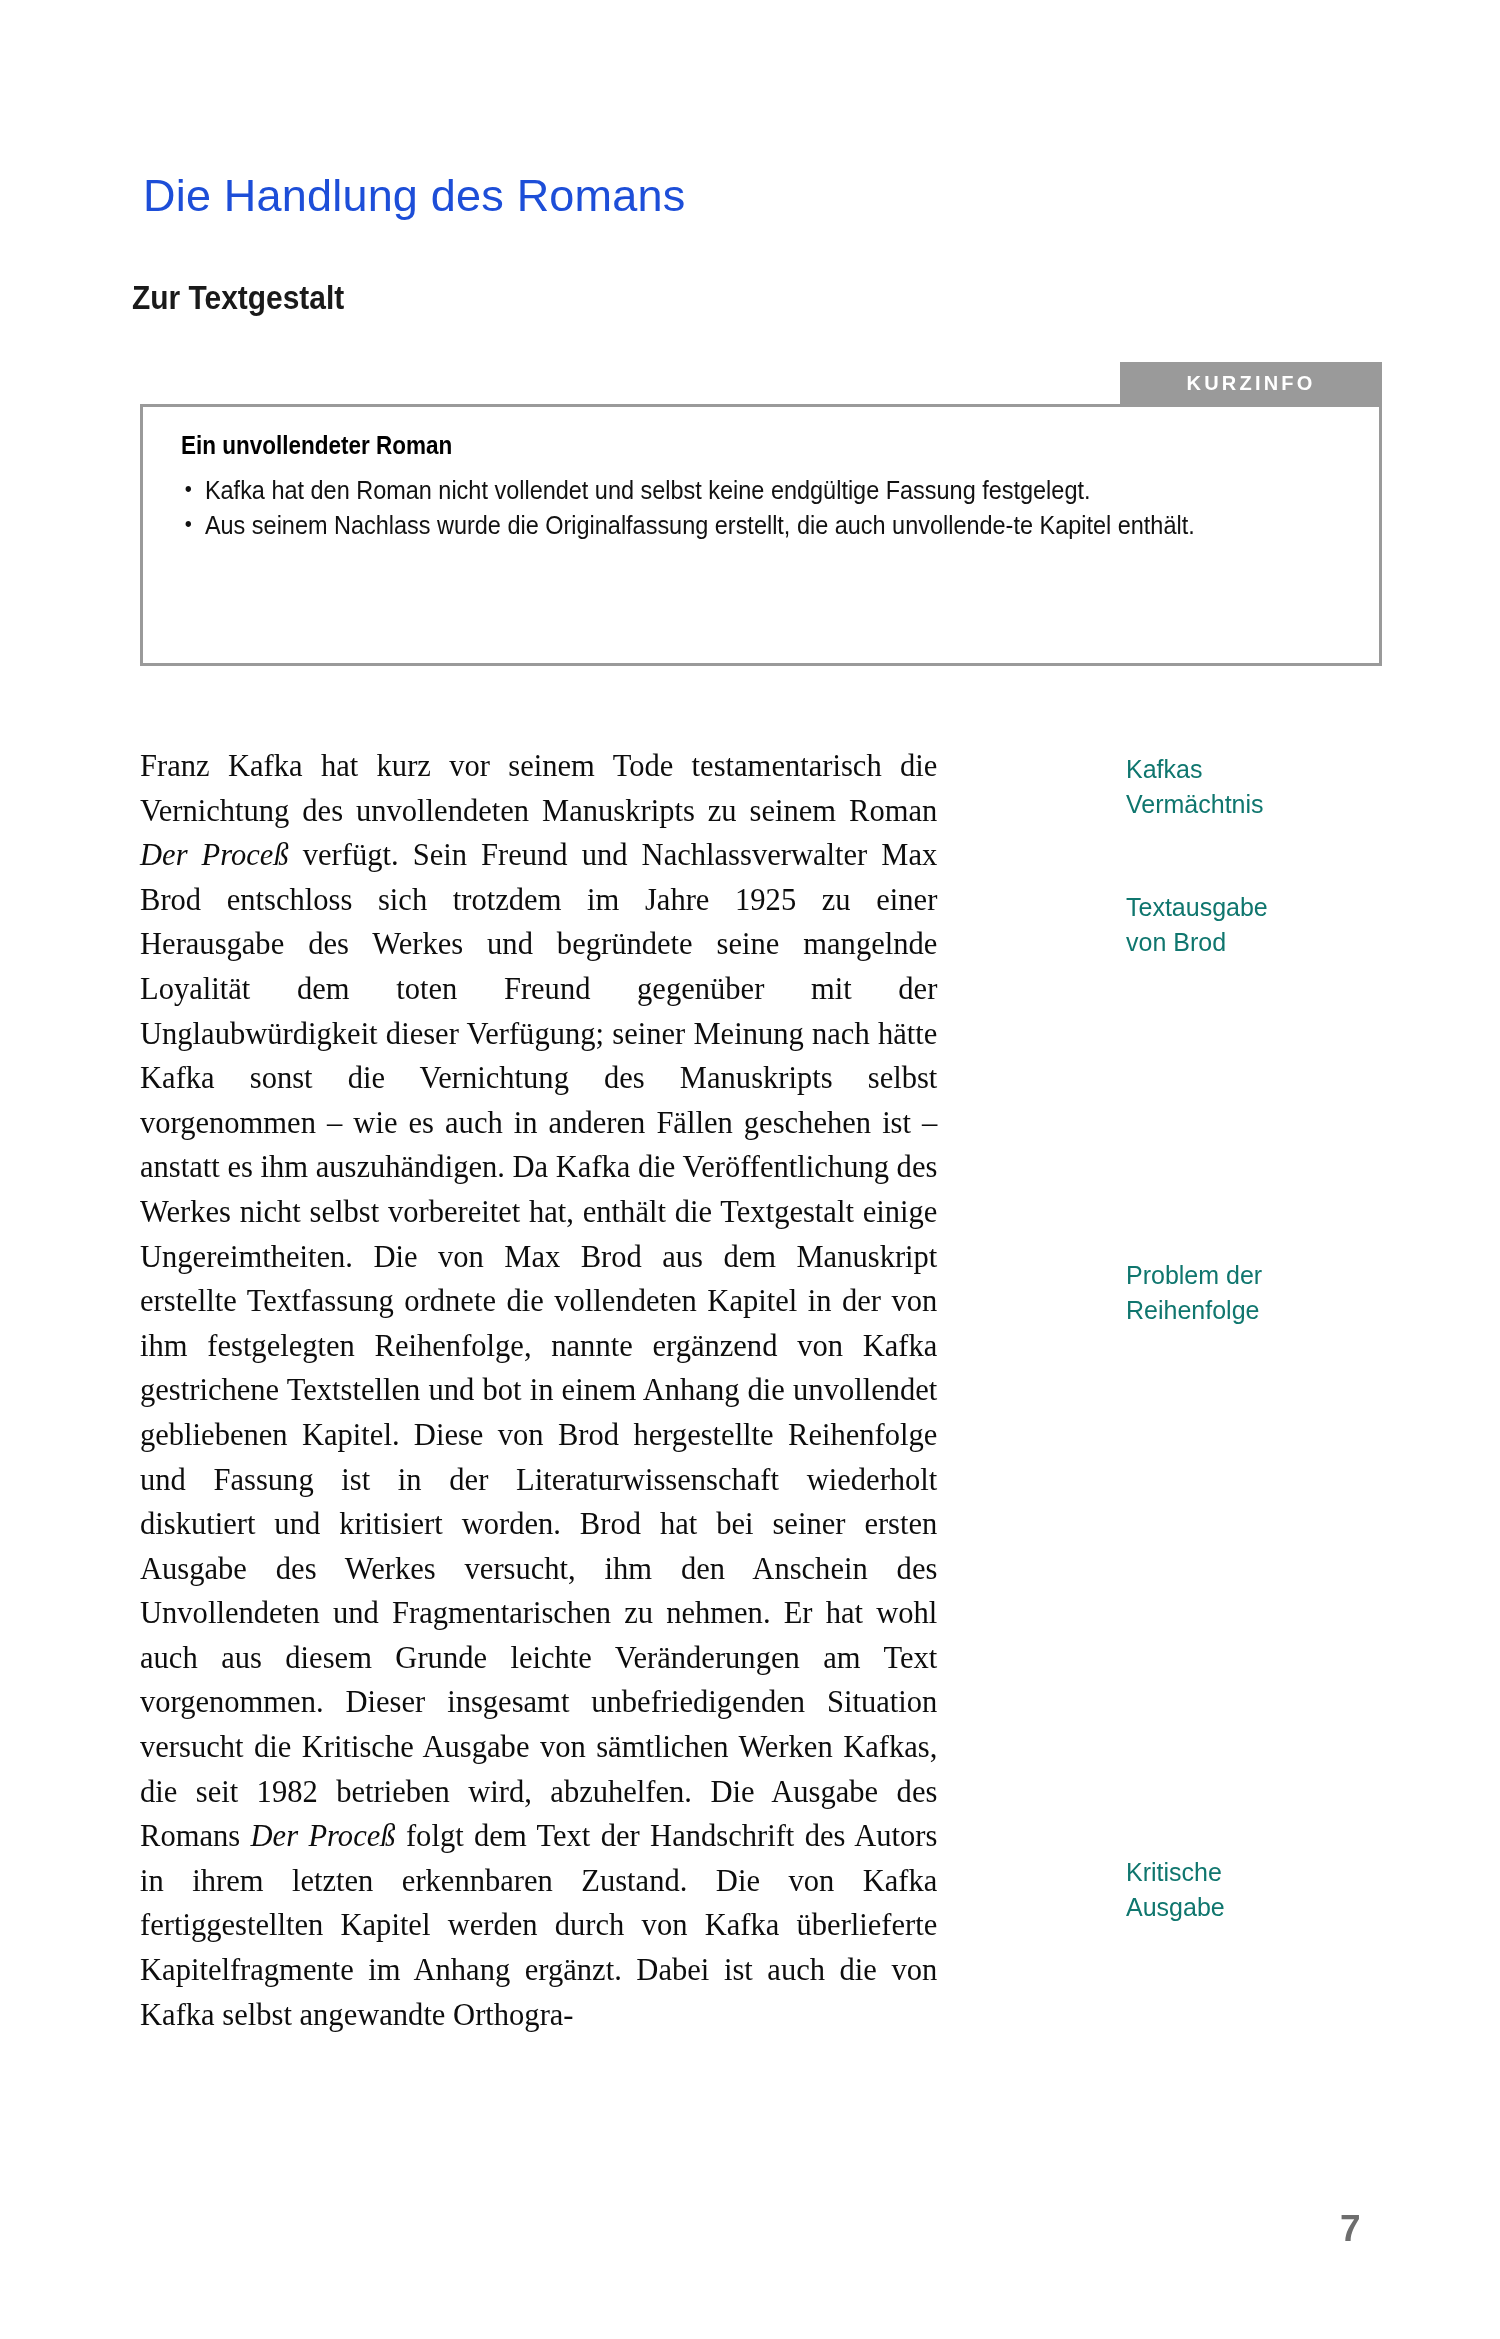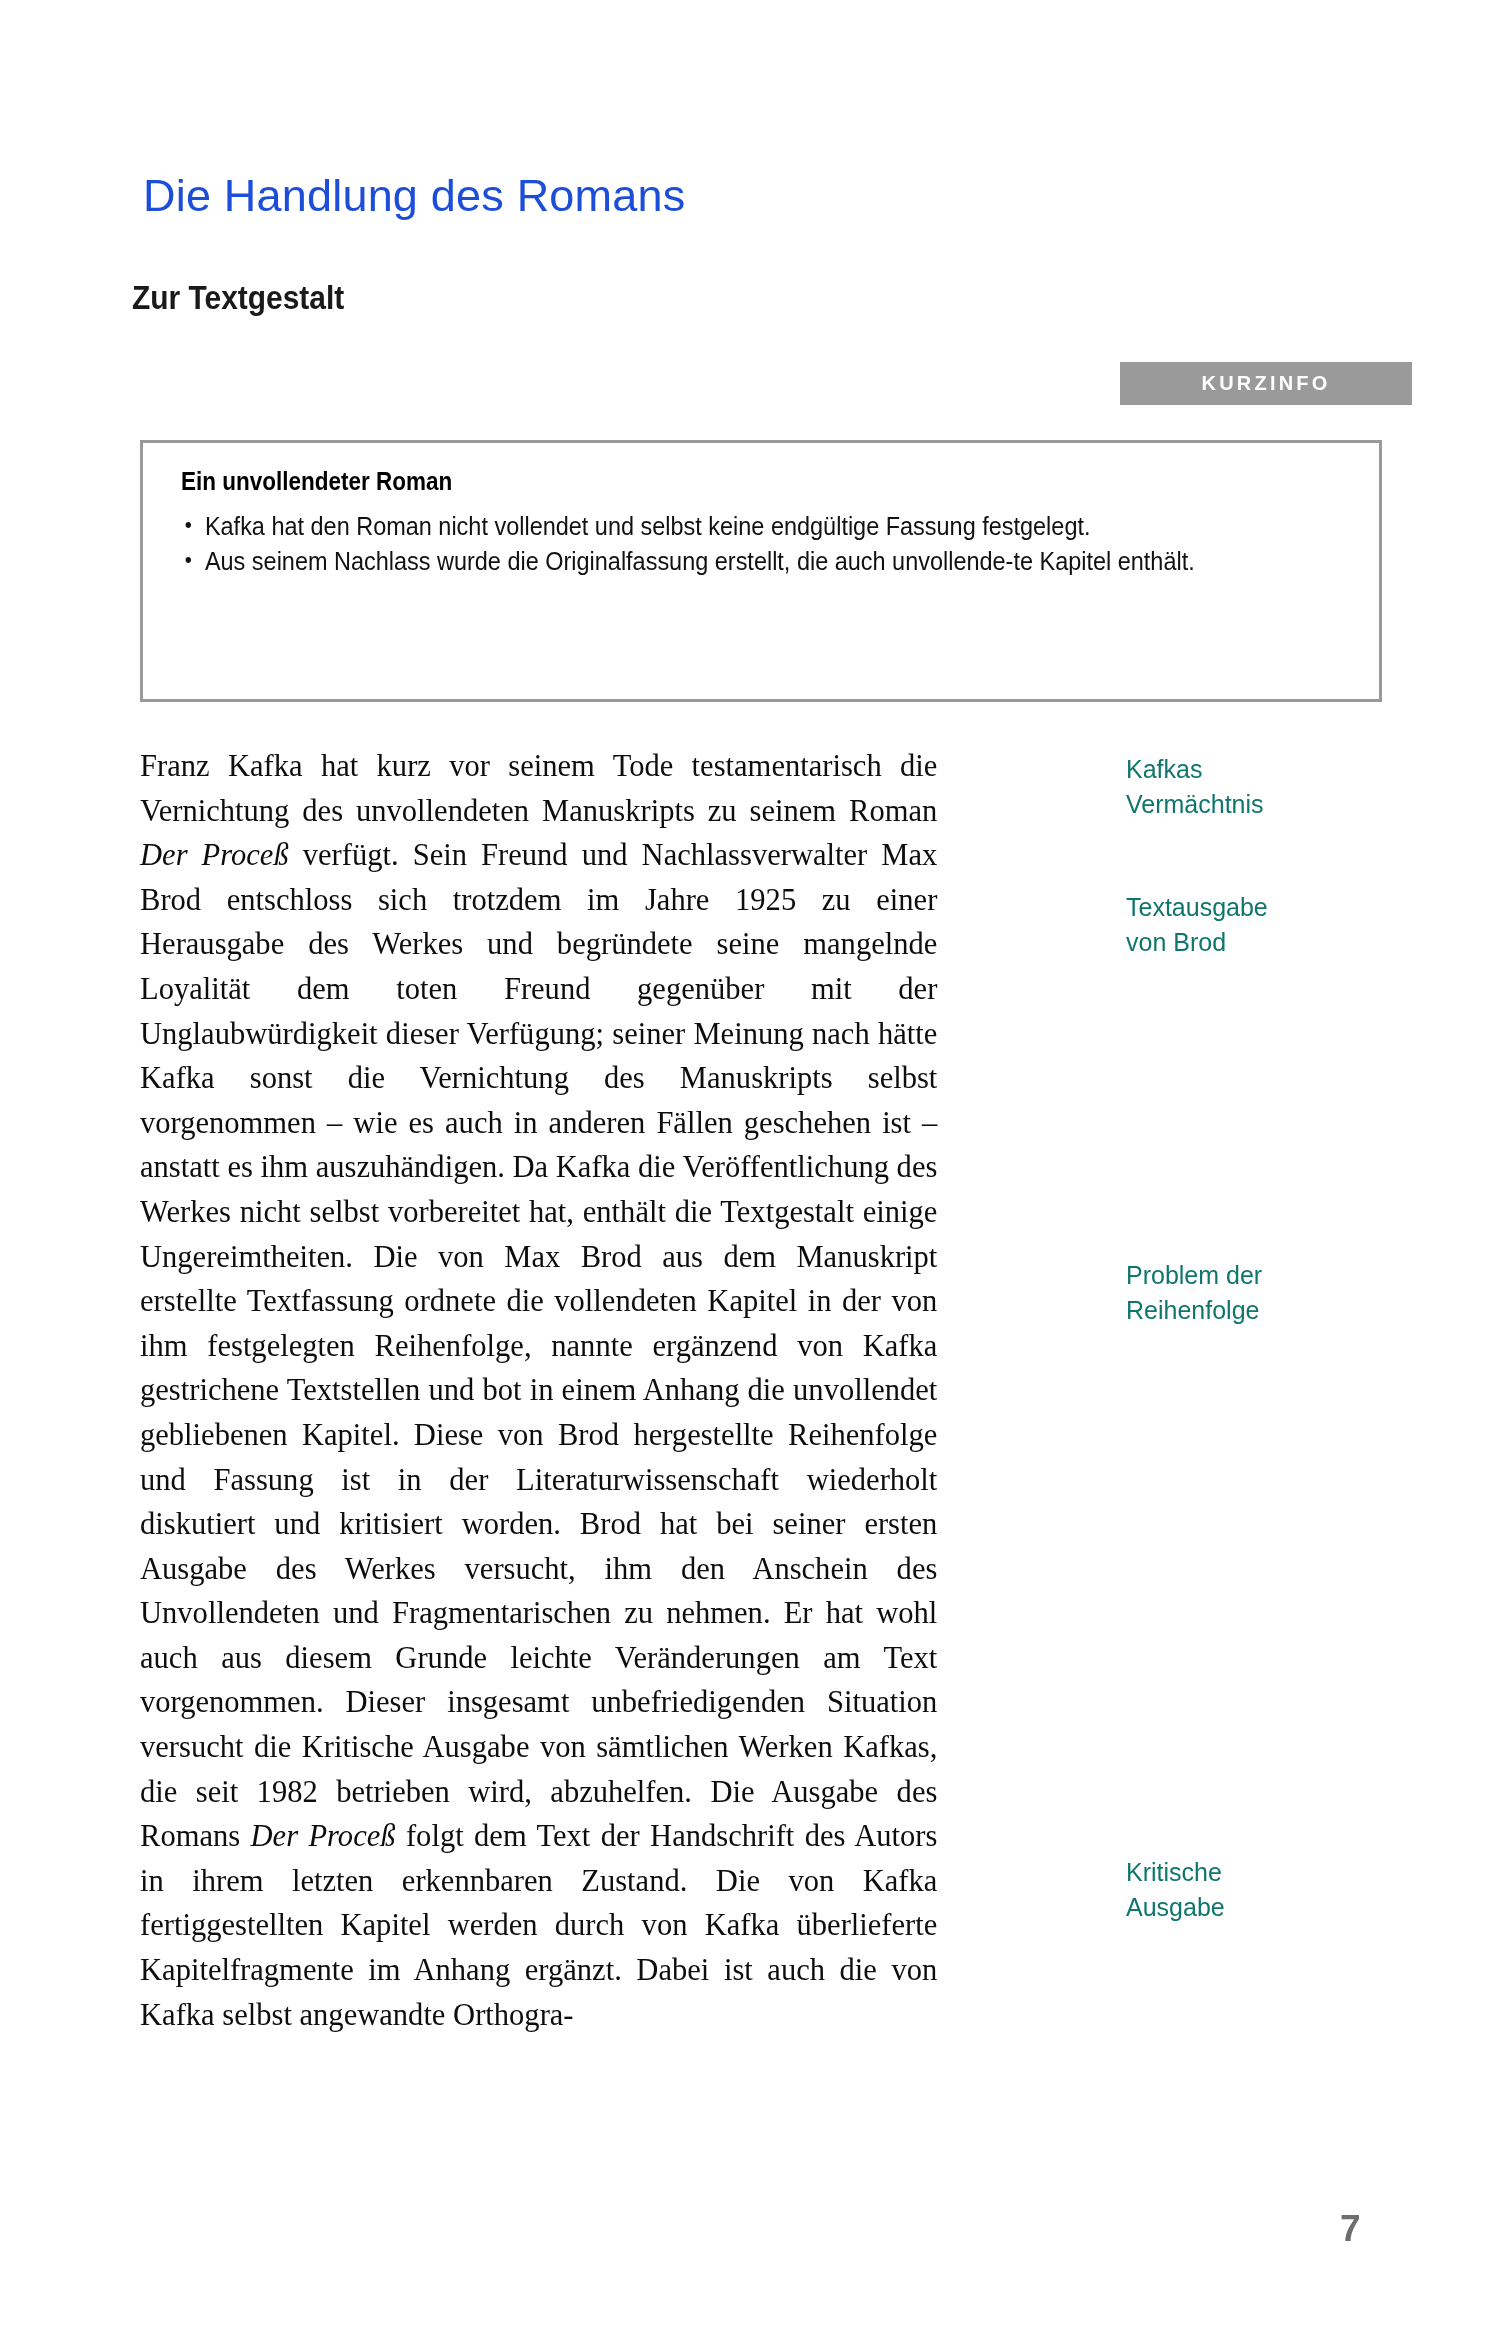--- a/index.html
+++ b/index.html
@@ -46,21 +46,21 @@
     transform: scaleX(0.88);
     transform-origin: left top;
     white-space: nowrap;
   }
 
   
   .kurzinfo-tab {
     position: absolute;
     left: 1120px;
     top: 362px;
-    width: 292px;
+    width: 262px;
     height: 43px;
     background: #9a9a9a;
     color: #ffffff;
     font-size: 20px;
     font-weight: 700;
     letter-spacing: 3.2px;
     display: flex;
     align-items: center;
     justify-content: center;
     box-sizing: border-box;
@@ -68,21 +68,20 @@
 
   .kurzinfo-box {
     position: absolute;
     left: 140px;
     top: 404px;
     width: 1242px;
     height: 262px;
     border: 3px solid #9a9a9a;
     box-sizing: border-box;
     background: #ffffff;
-    margin-top: 36px;
   }
 
   .kurzinfo-inner {
     padding: 24px 26px 0 38px;
   }
 
   .kurzinfo-heading {
     font-size: 25px;
     font-weight: 700;
     color: #000000;

